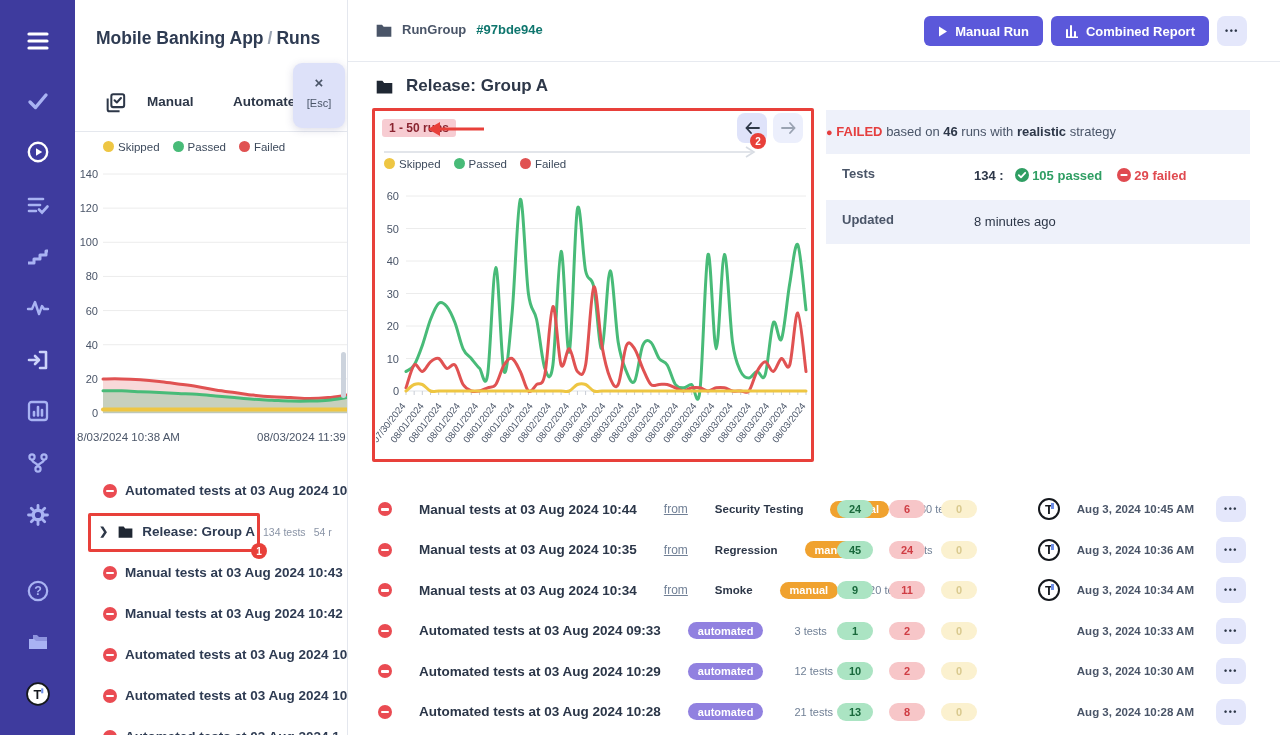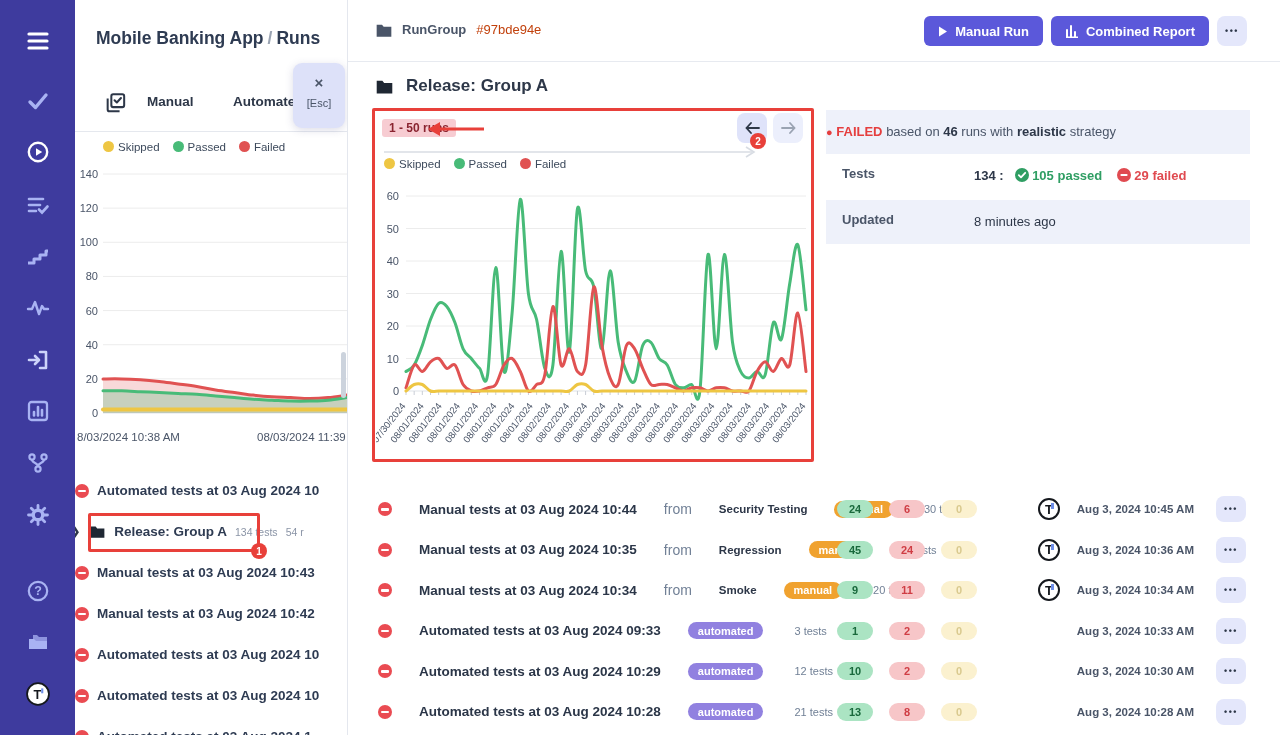--- a/index.html
+++ b/index.html
@@ -25,37 +25,37 @@
   .esc-x { display:block; margin-top:12px; font-size:15px; color:#4a5568; font-weight:600; line-height:1; }
   .esc-label { display:block; margin-top:7px; font-size:11px; color:#4a5568; }
   .legend { display:flex; gap:13px; align-items:center; font-size:11.5px; color:#3d4a5c; }
   .lp-legend { position:absolute; left:28px; top:141px; }
   .dot { width:11px; height:11px; border-radius:50%; display:inline-block; margin-right:4px; vertical-align:-1px; }
   .lp-xlabels { position:absolute; top:431px; left:0; width:273px; height:16px; font-size:11.5px; color:#4a5568; }
   .lp-xl-left { position:absolute; left:2px; top:0; }
   .lp-xl-right { position:absolute; left:182px; top:0; white-space:nowrap; }
   .lp-scrollthumb { position:absolute; right:1px; top:352px; width:5px; height:46px; background:#ccd3dd; border-radius:3px; }
   .lp-list { position:absolute; left:0; top:470px; width:273px; }
-  .lp-row { position:relative; height:41px; display:flex; align-items:center; cursor:pointer; white-space:nowrap; overflow:hidden; }
+  .lp-row { position:relative; height:41px; display:flex; align-items:center; padding-left:28px; cursor:pointer; white-space:nowrap; overflow:hidden; }
   .lp-row .st-ic { flex:0 0 auto; margin-right:8px; }
   .lp-row-title { font-size:13.5px; font-weight:700; color:#2e3b52; }
   .lp-row .chev { font-size:11px; font-weight:800; color:#2d3748; margin-right:10px; margin-left:-4px; }
   .lp-row .folder-sm { margin-right:9px; }
   .lp-meta { font-size:10.5px; color:#8a94a6; margin-left:8px; }
   .lp-meta span { margin-right:8px; }
 
   
   .st-ic { width:14px; height:14px; border-radius:50%; background:#ea4b52; position:relative; display:inline-block; }
   .st-ic::after { content:""; position:absolute; left:3px; top:6px; width:8px; height:2.4px; background:#fff; border-radius:1px; }
 
   
   .main { position:absolute; left:348px; top:0; width:932px; height:726px; background:#fff; }
   .topbar { position:absolute; left:0; top:0; width:100%; height:62px; border-bottom:1px solid #e7eaf0; }
   .crumb { position:absolute; left:28px; top:22px; display:flex; align-items:center; gap:10px; font-size:13px; color:#4a5568; font-weight:600; }
-  .crumb b { color:#c2410c; font-weight:400; }
+  .crumb b { color:#0f766e; font-weight:700; }
   .actions { position:absolute; right:33px; top:16px; display:flex; gap:8px; align-items:center;border-radius:13px; }
   .btn { height:30px; border:none; border-radius:6px; background:#5b58da; color:#fff; font-family:"Liberation Sans",sans-serif; font-size:13px; font-weight:700; padding:0 14px; display:flex; align-items:center; gap:7px; cursor:pointer; }
   .btn-light { width:30px; height:30px; border:none; border-radius:8px; background:#e4e7fb; color:#2d3748; font-size:9px; font-weight:800; letter-spacing:1.5px; cursor:pointer; display:flex; align-items:center; justify-content:center; }
   .section-head { position:absolute; left:28px; top:76px; display:flex; align-items:center; gap:13px; }
   .section-title { font-size:17px; font-weight:800; color:#2d3748; }
 
   
   .annot-box { position:absolute; border:3px solid #e8403a; border-radius:2px; pointer-events:none; z-index:15; }
   .annot-chart { left:24px; top:108px; width:442px; height:354px; }
   .num-badge { position:absolute; width:16px; height:16px; border-radius:50%; background:#e8403a; color:#fff; font-size:10px; font-weight:800; display:flex; align-items:center; justify-content:center; z-index:16; }
@@ -78,21 +78,21 @@
   .grn-b { color:#2f9e63; font-weight:800; }
   .rd { color:#e04a50; font-weight:700; }
   .rd-b { color:#e04a50; font-weight:800; }
   .mini-ic { display:inline-block; vertical-align:-2px; }
 
   
   .run-list { position:absolute; left:0; top:489px; width:932px; }
   .run-row { position:relative; height:40.5px; cursor:pointer; }
   .rr-left { position:absolute; left:30px; top:0; height:100%; display:flex; align-items:center; gap:27px; white-space:nowrap; }
   .rr-title { font-size:13.5px; font-weight:700; color:#2b3648; }
-  .rr-from { font-size:14px; color:#718096; }
+  .rr-from { font-size:12px; color:#718096;text-decoration:underline; }
   .rr-src { font-size:11.5px; font-weight:800; color:#2d3748; }
   .badge { font-size:11px; font-weight:700; color:#fff; padding:2.5px 10px; border-radius:10px; }
   .badge.manual { background:#f0a22f; }
   .badge.automated { background:#9181e0; }
   .rr-tests { font-size:11px; color:#718096; margin-left:4px; }
   .pills { position:absolute; left:489px; top:50%; transform:translateY(-50%); display:flex; gap:16px;text-align:right; }
   .pill { width:36px; height:18px; border-radius:9px; font-size:11px; font-weight:800; display:flex; align-items:center; justify-content:center; }
   .pill.p-pass { background:#abe4c3; color:#19693c; }
   .pill.p-fail { background:#f7c6c8; color:#cf3d44; }
   .pill.p-skip { background:#fbf1cf; color:#d9c98e; }

